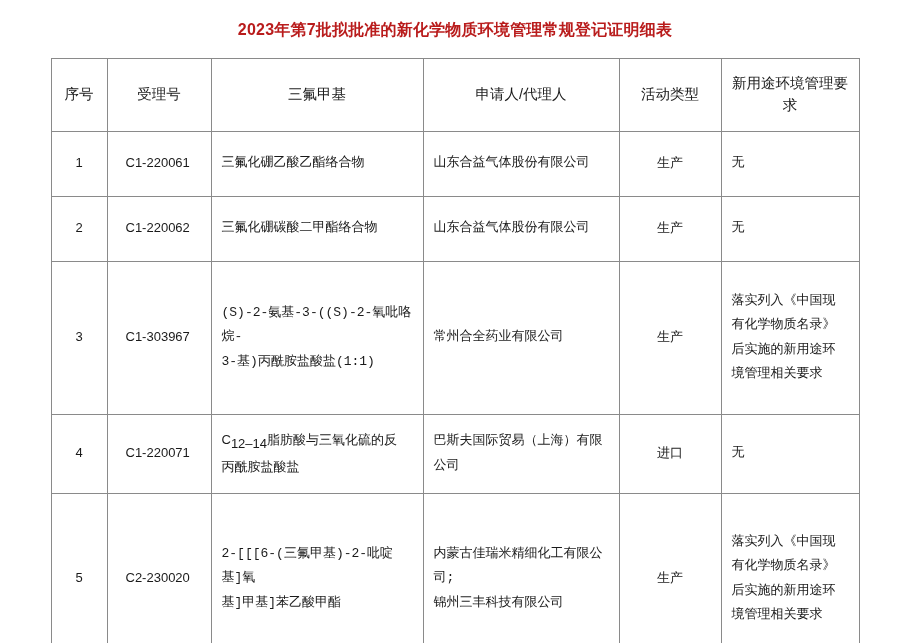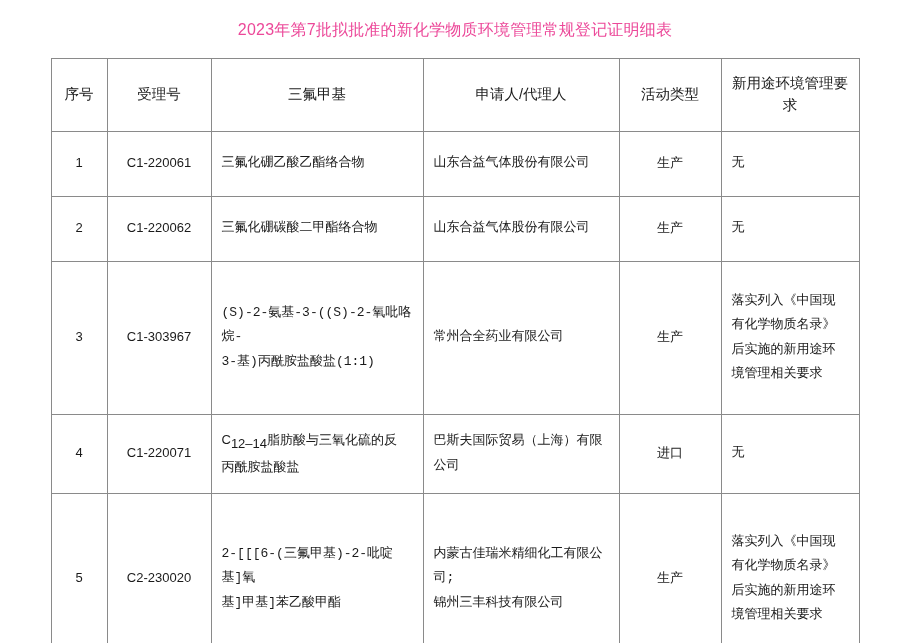--- a/index.html
+++ b/index.html
@@ -17,22 +17,22 @@
   .page {
     width: 910px;
     height: 643px;
     position: relative;
     box-sizing: border-box;
     padding: 0;
   }
   .doc-title {
     text-align: center;
     font-size: 16px;
-    font-weight: normal;
-    color: #ec4899;
+    font-weight: bold;
+    color: #b91c1c;
     padding-top: 20px;
     padding-bottom: 17px;
     letter-spacing: 0.2px;
   }
   table.reg-table {
     border-collapse: collapse;
     margin: 0 auto;
     width: 808px;
     table-layout: fixed;
   }
@@ -57,23 +57,23 @@
   .col-app { width: 196px; }
   .col-act { width: 102px; }
   .col-new { width: 138px; }
 
   td.c-idx {
     text-align: center;
     font-size: 13px;
     padding: 8px 2px;
   }
   td.c-acc {
-    text-align: center;
-    font-size: 13px;
-    padding: 8px 0;
+    text-align: left;
+    font-size: 13px;
+    padding: 8px 18px;
   }
   td.c-sub {
     text-align: left;
     padding: 9px 10px;
   }
   td.c-app {
     text-align: left;
     padding: 9px 10px;
   }
   td.c-act {

